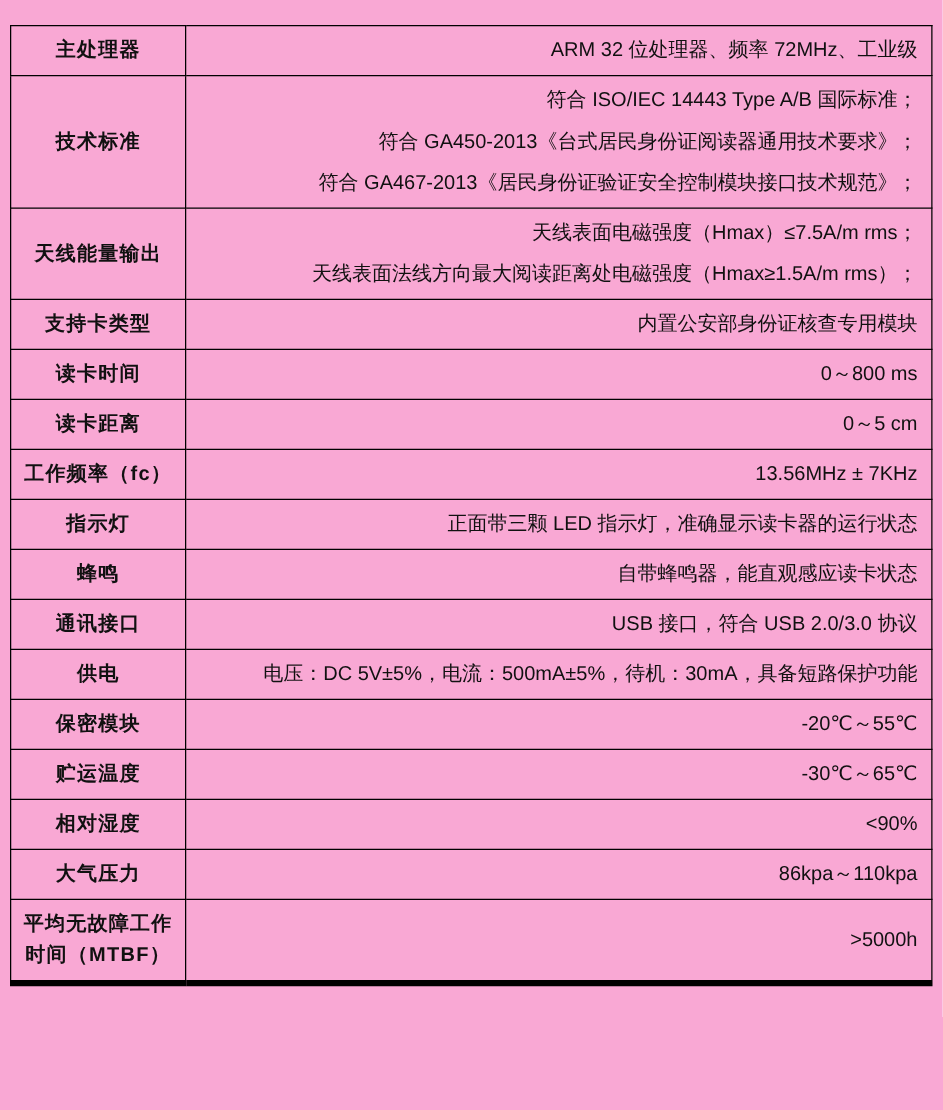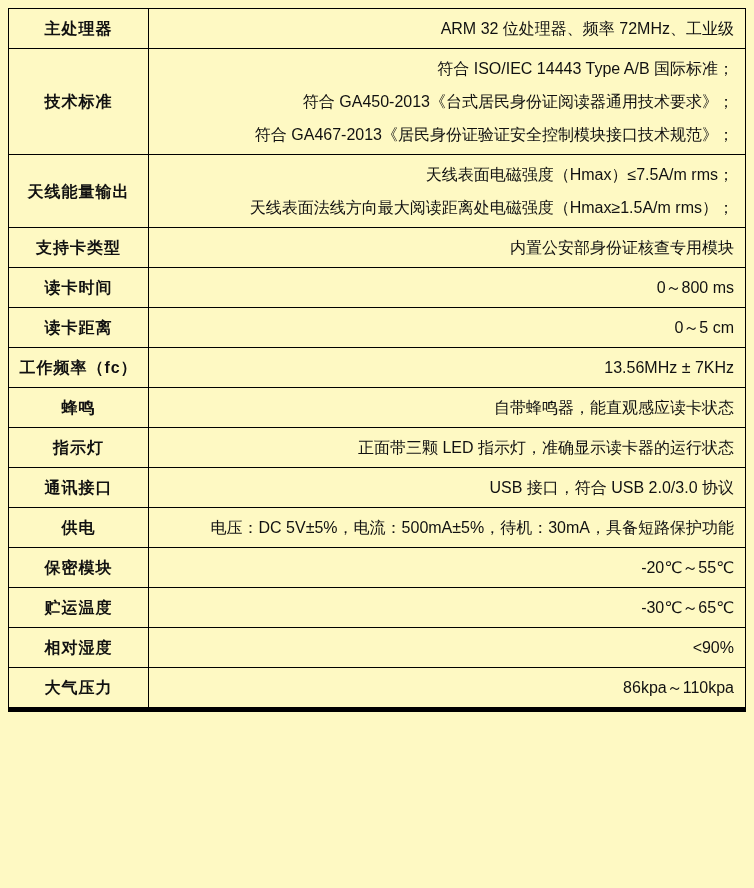--- a/index.html
+++ b/index.html
@@ -6,22 +6,22 @@
     margin: 0;
     padding: 0;
     background: #ffffff;
     font-family: "Liberation Sans", "DejaVu Sans", sans-serif;
     color: #111111;
   }
   .page {
     width: 754px;
     height: 888px;
     box-sizing: border-box;
-    padding: 8px 9px 0 8px;
-    background: #fef9c3;
+    padding: 20px 9px 0 8px;
+    background: #f9a8d4;
   }
   table.spec-table {
     border-collapse: collapse;
     width: 737px;
     table-layout: fixed;
   }
   col.label-col { width: 140px; }
   col.value-col { width: 597px; }
   .spec-table th,
   .spec-table td {
@@ -84,26 +84,26 @@
   </tr>
         <tr>
     <th class="label-cell">读卡距离</th>
     <td class="value-cell">0～5 cm</td>
   </tr>
         <tr>
     <th class="label-cell">工作频率（fc）</th>
     <td class="value-cell">13.56MHz ± 7KHz</td>
   </tr>
         <tr>
+    <th class="label-cell">指示灯</th>
+    <td class="value-cell">正面带三颗 LED 指示灯，准确显示读卡器的运行状态</td>
+  </tr>
+        <tr>
     <th class="label-cell">蜂鸣</th>
     <td class="value-cell">自带蜂鸣器，能直观感应读卡状态</td>
-  </tr>
-        <tr>
-    <th class="label-cell">指示灯</th>
-    <td class="value-cell">正面带三颗 LED 指示灯，准确显示读卡器的运行状态</td>
   </tr>
         <tr>
     <th class="label-cell">通讯接口</th>
     <td class="value-cell">USB 接口，符合 USB 2.0/3.0 协议</td>
   </tr>
         <tr>
     <th class="label-cell">供电</th>
     <td class="value-cell">电压：DC 5V±5%，电流：500mA±5%，待机：30mA，具备短路保护功能</td>
   </tr>
         <tr>
@@ -115,15 +115,19 @@
     <td class="value-cell">-30℃～65℃</td>
   </tr>
         <tr>
     <th class="label-cell">相对湿度</th>
     <td class="value-cell">&lt;90%</td>
   </tr>
         <tr>
     <th class="label-cell">大气压力</th>
     <td class="value-cell">86kpa～110kpa</td>
   </tr>
+        <tr>
+    <th class="label-cell">平均无故障工作时间（MTBF）</th>
+    <td class="value-cell">&gt;5000h</td>
+  </tr>
       </tbody>
   </table>
 </div>
 
 </body></html>

